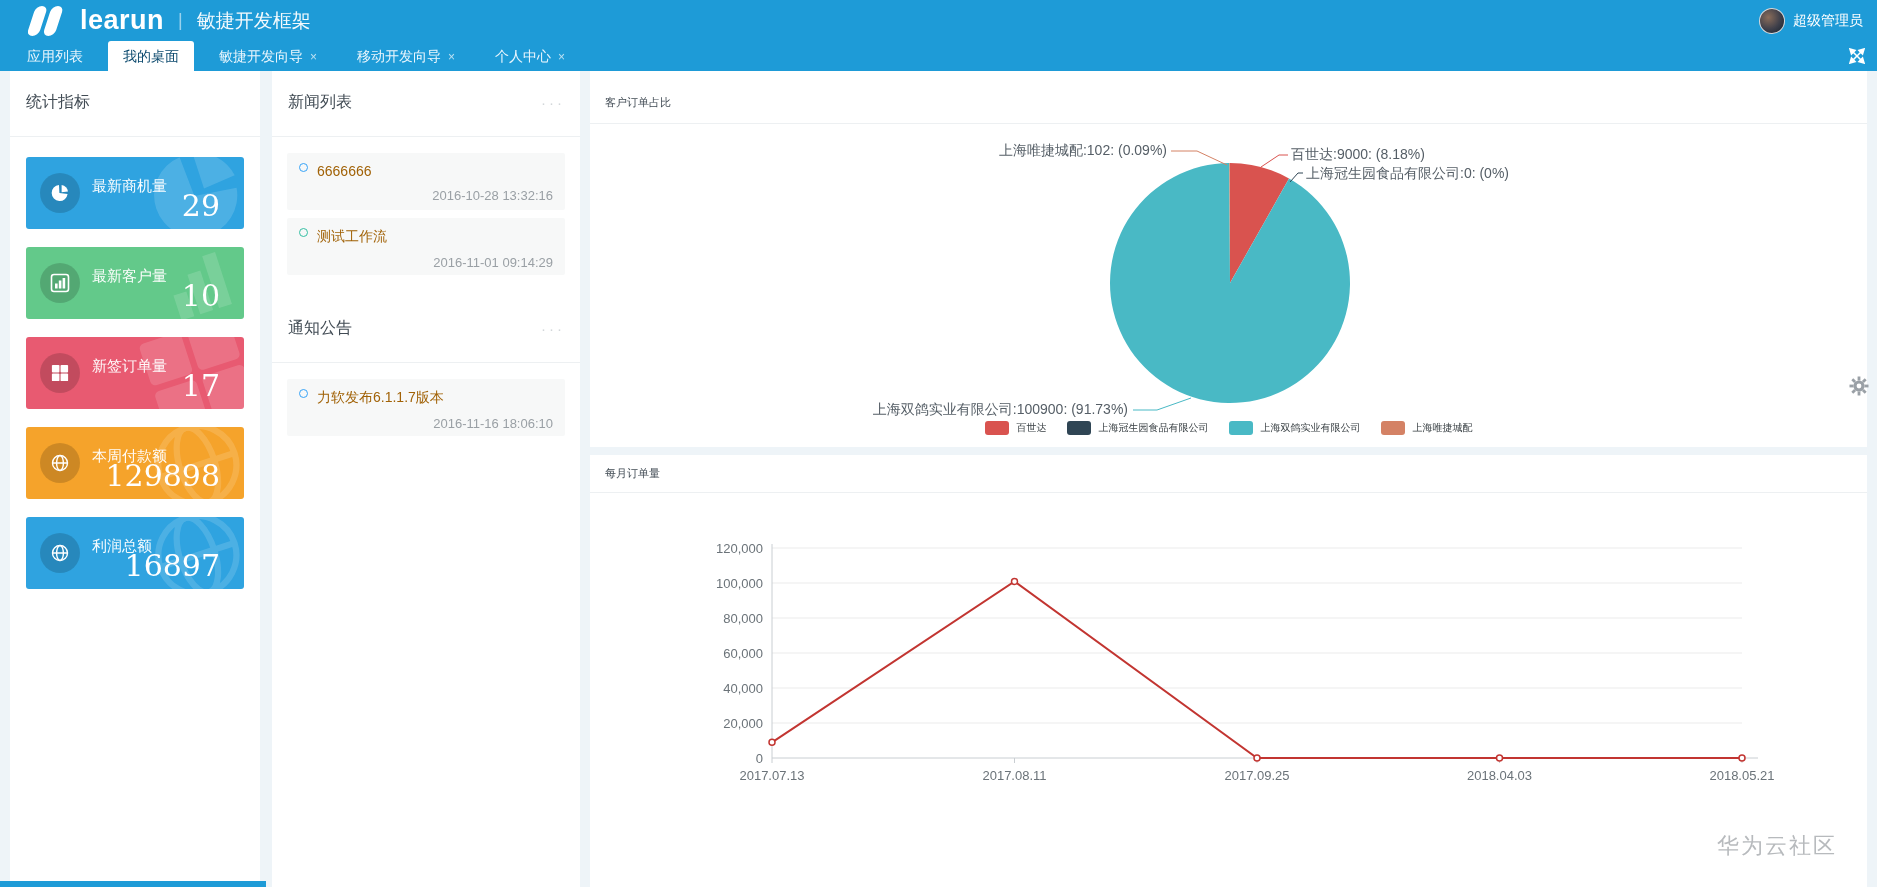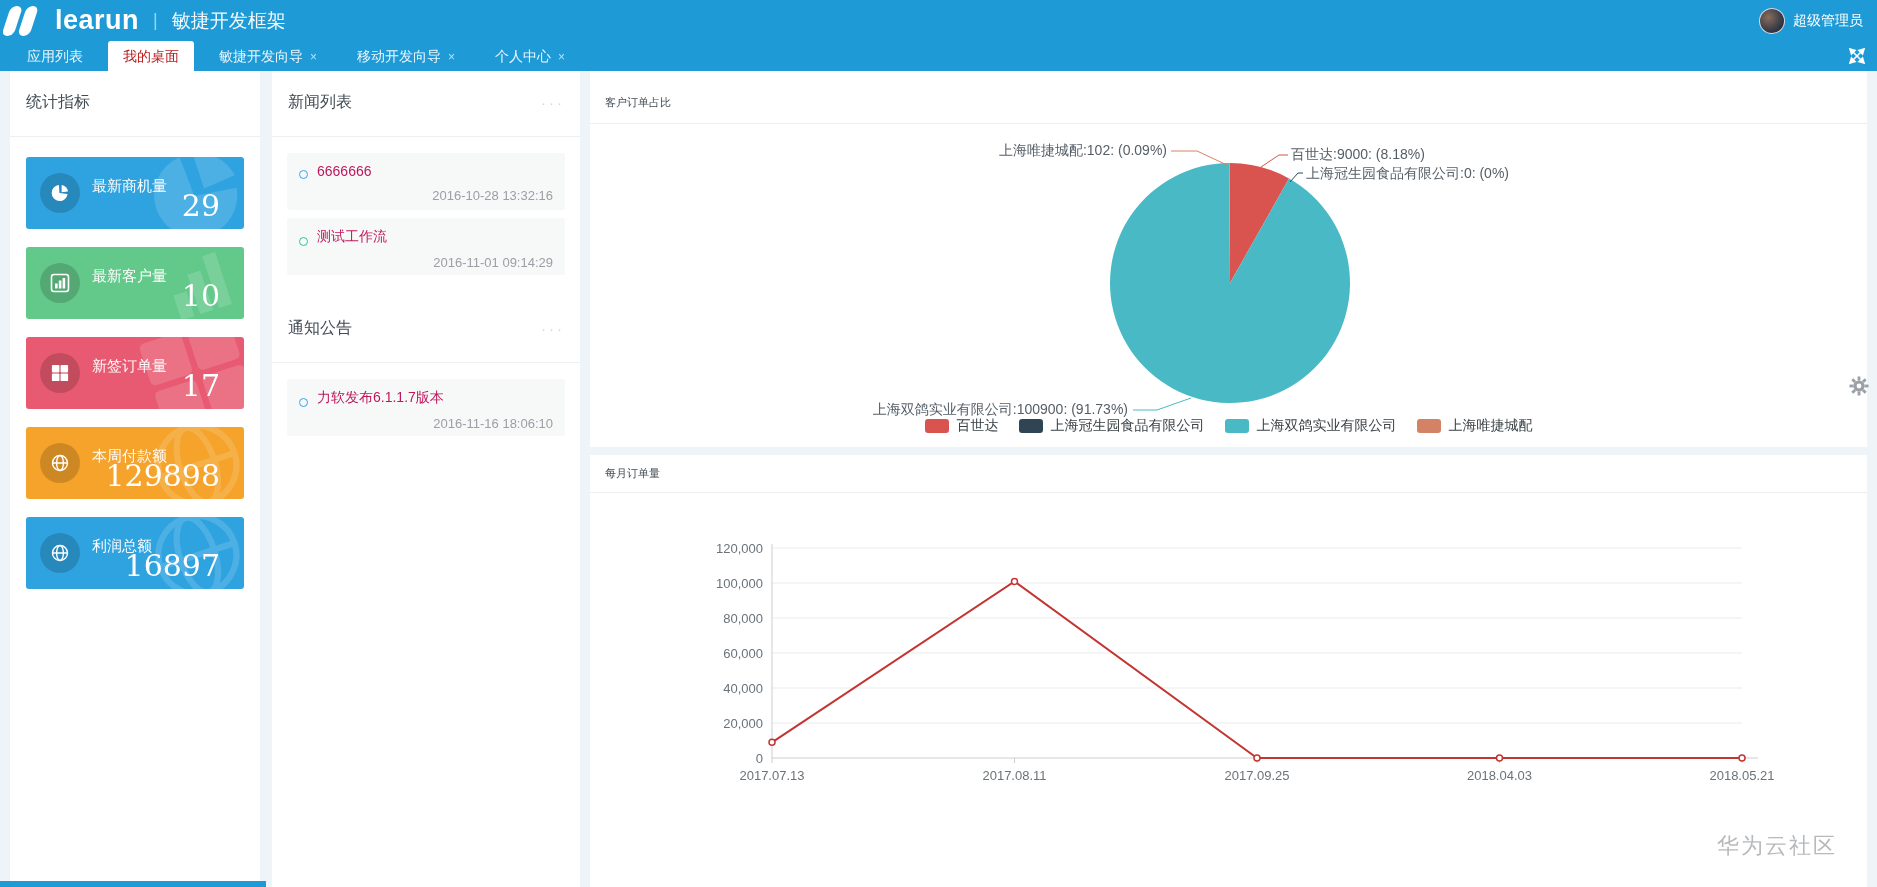--- a/index.html
+++ b/index.html
@@ -1,33 +1,33 @@
 <!DOCTYPE html>
 <html><head>
 <meta charset="utf-8">
 <style>
   html,body{margin:0;padding:0;}
   body{font-family:"Liberation Sans","DejaVu Sans",sans-serif;background:#e9eff3;}
   .page{position:relative;width:1877px;height:887px;background:#eef4f8;overflow:hidden;}
 
   
   .topbar{position:absolute;left:0;top:0;width:100%;height:41px;background:#1e9bd7;display:flex;align-items:center;justify-content:space-between;}
-  .brand{display:flex;align-items:center;padding-left:3px;color:#fff;text-align:right;}
+  .brand{display:flex;align-items:center;padding-left:28px;color:#fff;text-align:right;}
   .logo{display:inline-flex;margin-right:10px;}
   .brand-name{font-size:27px;font-weight:bold;letter-spacing:.5px;}
   .brand-divider{margin:0 14px;color:rgba(255,255,255,.55);font-size:18px;}
   .brand-sub{font-size:19px;color:rgba(255,255,255,.95);}
   .userbox{display:flex;align-items:center;padding-right:14px;color:#fff;font-size:14px;cursor:pointer;}
   .avatar{width:24px;height:24px;border-radius:50%;margin-right:8px;border:1px solid rgba(255,255,255,.8);
           background:radial-gradient(circle at 35% 35%, #8a6d5a 0%, #3e3f4a 55%, #16202c 100%);}
 
   
   .tabbar{position:absolute;left:0;top:41px;width:100%;height:30px;background:#1e9bd7;display:flex;align-items:flex-end;padding-left:12px;box-sizing:border-box;}
   .tab{height:30px;line-height:30px;padding:0 15px;margin-right:10px;font-size:14px;color:#eaf6fd;cursor:pointer;white-space:nowrap;}
-  .tab.active{background:#ffffff;color:#b91c1c;border-radius:3px 3px 0 0;}
+  .tab.active{background:#ffffff;color:#0c4a6e;border-radius:3px 3px 0 0;}
   .tab .close{margin-left:7px;font-size:12px;color:rgba(255,255,255,.7);}
   .expand{position:absolute;right:12px;top:7px;width:16px;height:16px;cursor:pointer;}
 
   
   .content{position:absolute;left:0;top:71px;width:100%;height:816px;}
   .panel-left{position:absolute;left:10px;top:0;width:250px;height:100%;background:#fff;}
   .panel-mid{position:absolute;left:272px;top:0;width:308px;height:100%;background:#fff;}
   .col-right{position:absolute;left:590px;top:0;width:1277px;height:100%;background:#fff;}
 
   .panel-header{height:42px;padding:10px 15px 13px 16px;border-bottom:1px solid #edf0f2;display:flex;align-items:center;justify-content:space-between;}
@@ -38,40 +38,40 @@
   .stat-card{position:relative;margin:0 16px 18px 16px;height:72px;border-radius:3px;color:#fff;overflow:hidden;cursor:pointer;}
   .stat-card.first{margin-top:20px;}
   .stat-icon-circle{position:absolute;left:14px;top:16px;width:40px;height:40px;border-radius:50%;background:rgba(0,0,0,.16);display:flex;align-items:center;justify-content:center;}
   .stat-label{position:absolute;left:66px;top:20px;font-size:15px;color:rgba(255,255,255,.96);}
   .stat-value{position:absolute;right:24px;bottom:6px;font-family:"DejaVu Serif","Liberation Serif",serif;font-size:30px;color:#fff;}
   .stat-ghost{position:absolute;right:-6px;top:-14px;opacity:.14;transform:rotate(-18deg);}
   .stat-ghost svg{width:104px;height:104px;}
 
   
   .news-item{margin:0 15px 8px 15px;height:57px;background:#f7f8f8;border-radius:2px;padding:10px 12px;box-sizing:border-box;cursor:pointer;}
-  .news-item .row1{display:flex;align-items:flex-end;font-size:14px;color:#be185d;}
+  .news-item .row1{display:flex;align-items:flex-start;font-size:14px;color:#a16207;}
   .bullet{display:inline-block;width:7px;height:7px;border-radius:50%;border:1px solid #36a3f7;margin-right:9px;flex:0 0 auto;}
   .news-time{text-align:right;font-size:13px;color:#9aa0a5;margin-top:9px;}
   .mid-gap{height:14px;}
   .first-item{margin-top:16px;}
 
   
   .card{position:relative;background:#fff;}
   .card-pie{height:376px;}
   .card-line{height:354px;}
   .gapstrip{height:8px;background:#eef4f8;}
   .card-header-lg{height:42px;padding:10px 15px 0 15px;border-bottom:1px solid #edf0f2;display:flex;align-items:center;}
   .card-header-sm{height:37px;padding:0 15px;border-bottom:1px solid #edf0f2;display:flex;align-items:center;}
   .card-title{font-size:11px;color:#414b54;}
   #pie-svg{position:absolute;left:0;top:0;width:1277px;height:376px;}
   #line-svg{position:absolute;left:0;top:0;width:1277px;height:354px;}
   svg text{font-family:"Liberation Sans","DejaVu Sans",sans-serif;}
 
   .pie-legend{position:absolute;left:0;right:0;bottom:12px;display:flex;justify-content:center;align-items:center;gap:20px;}
-  .legend-item{display:inline-flex;align-items:center;font-size:14px;color:#3a4145;cursor:pointer;}
+  .legend-item{display:inline-flex;align-items:center;font-size:10px;color:#3a4145;cursor:pointer;}
   .legend-swatch{display:inline-block;width:24px;height:14px;border-radius:3px;margin-right:8px;}
 
   .watermark{position:absolute;right:30px;bottom:26px;font-size:22px;color:#b7babd;letter-spacing:2px;}
 
   .gear{position:absolute;left:1849px;top:376px;width:20px;height:20px;cursor:pointer;}
   .bottom-strip{position:absolute;left:0;bottom:0;width:266px;height:6px;background:#1e9bd7;cursor:pointer;}
 </style>
 </head>
 <body>
 

